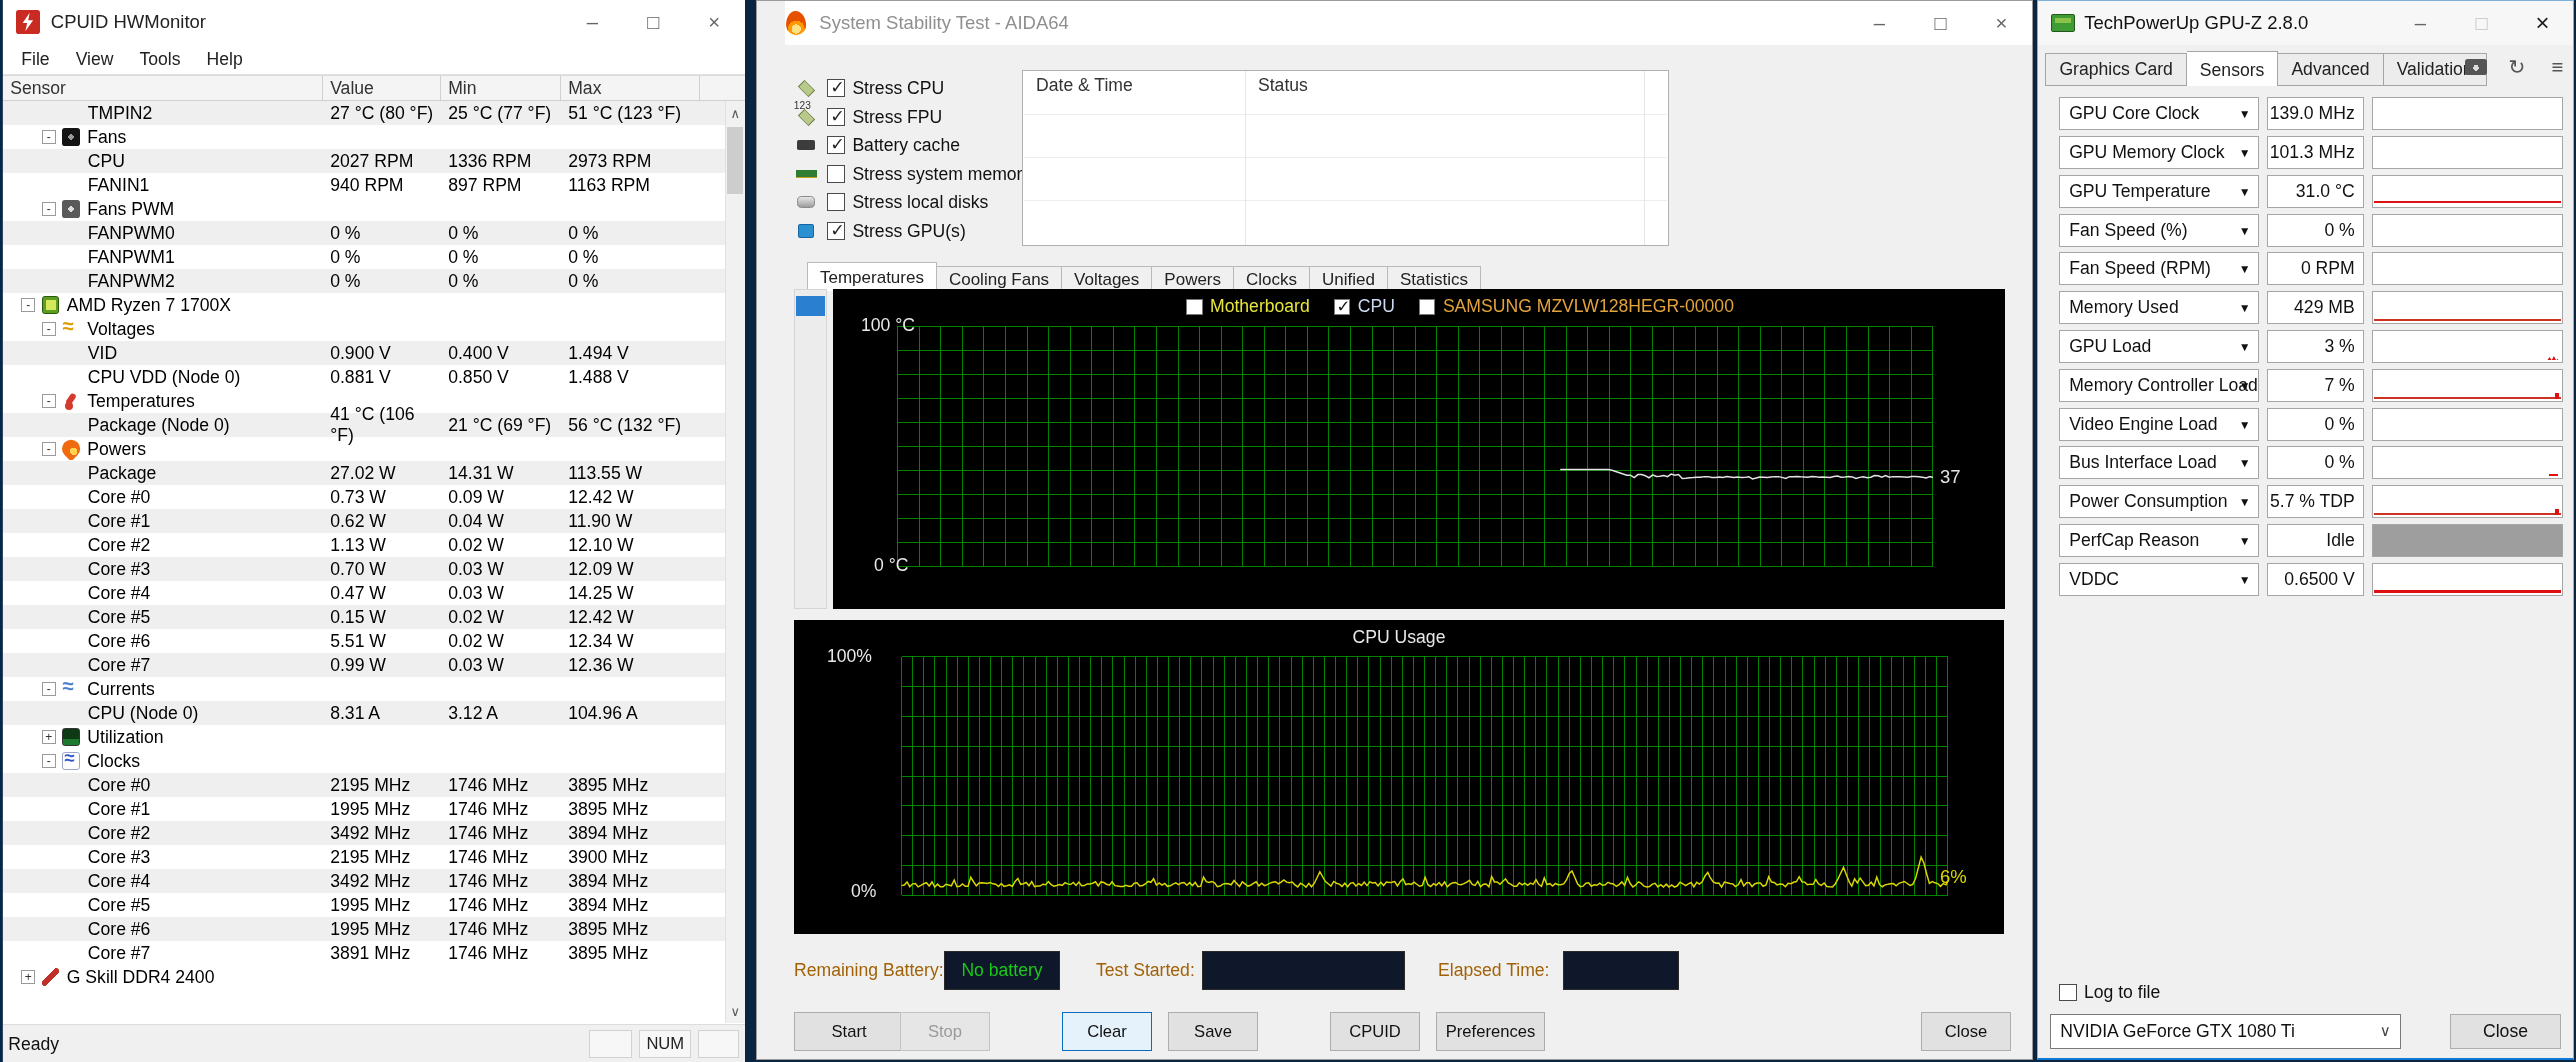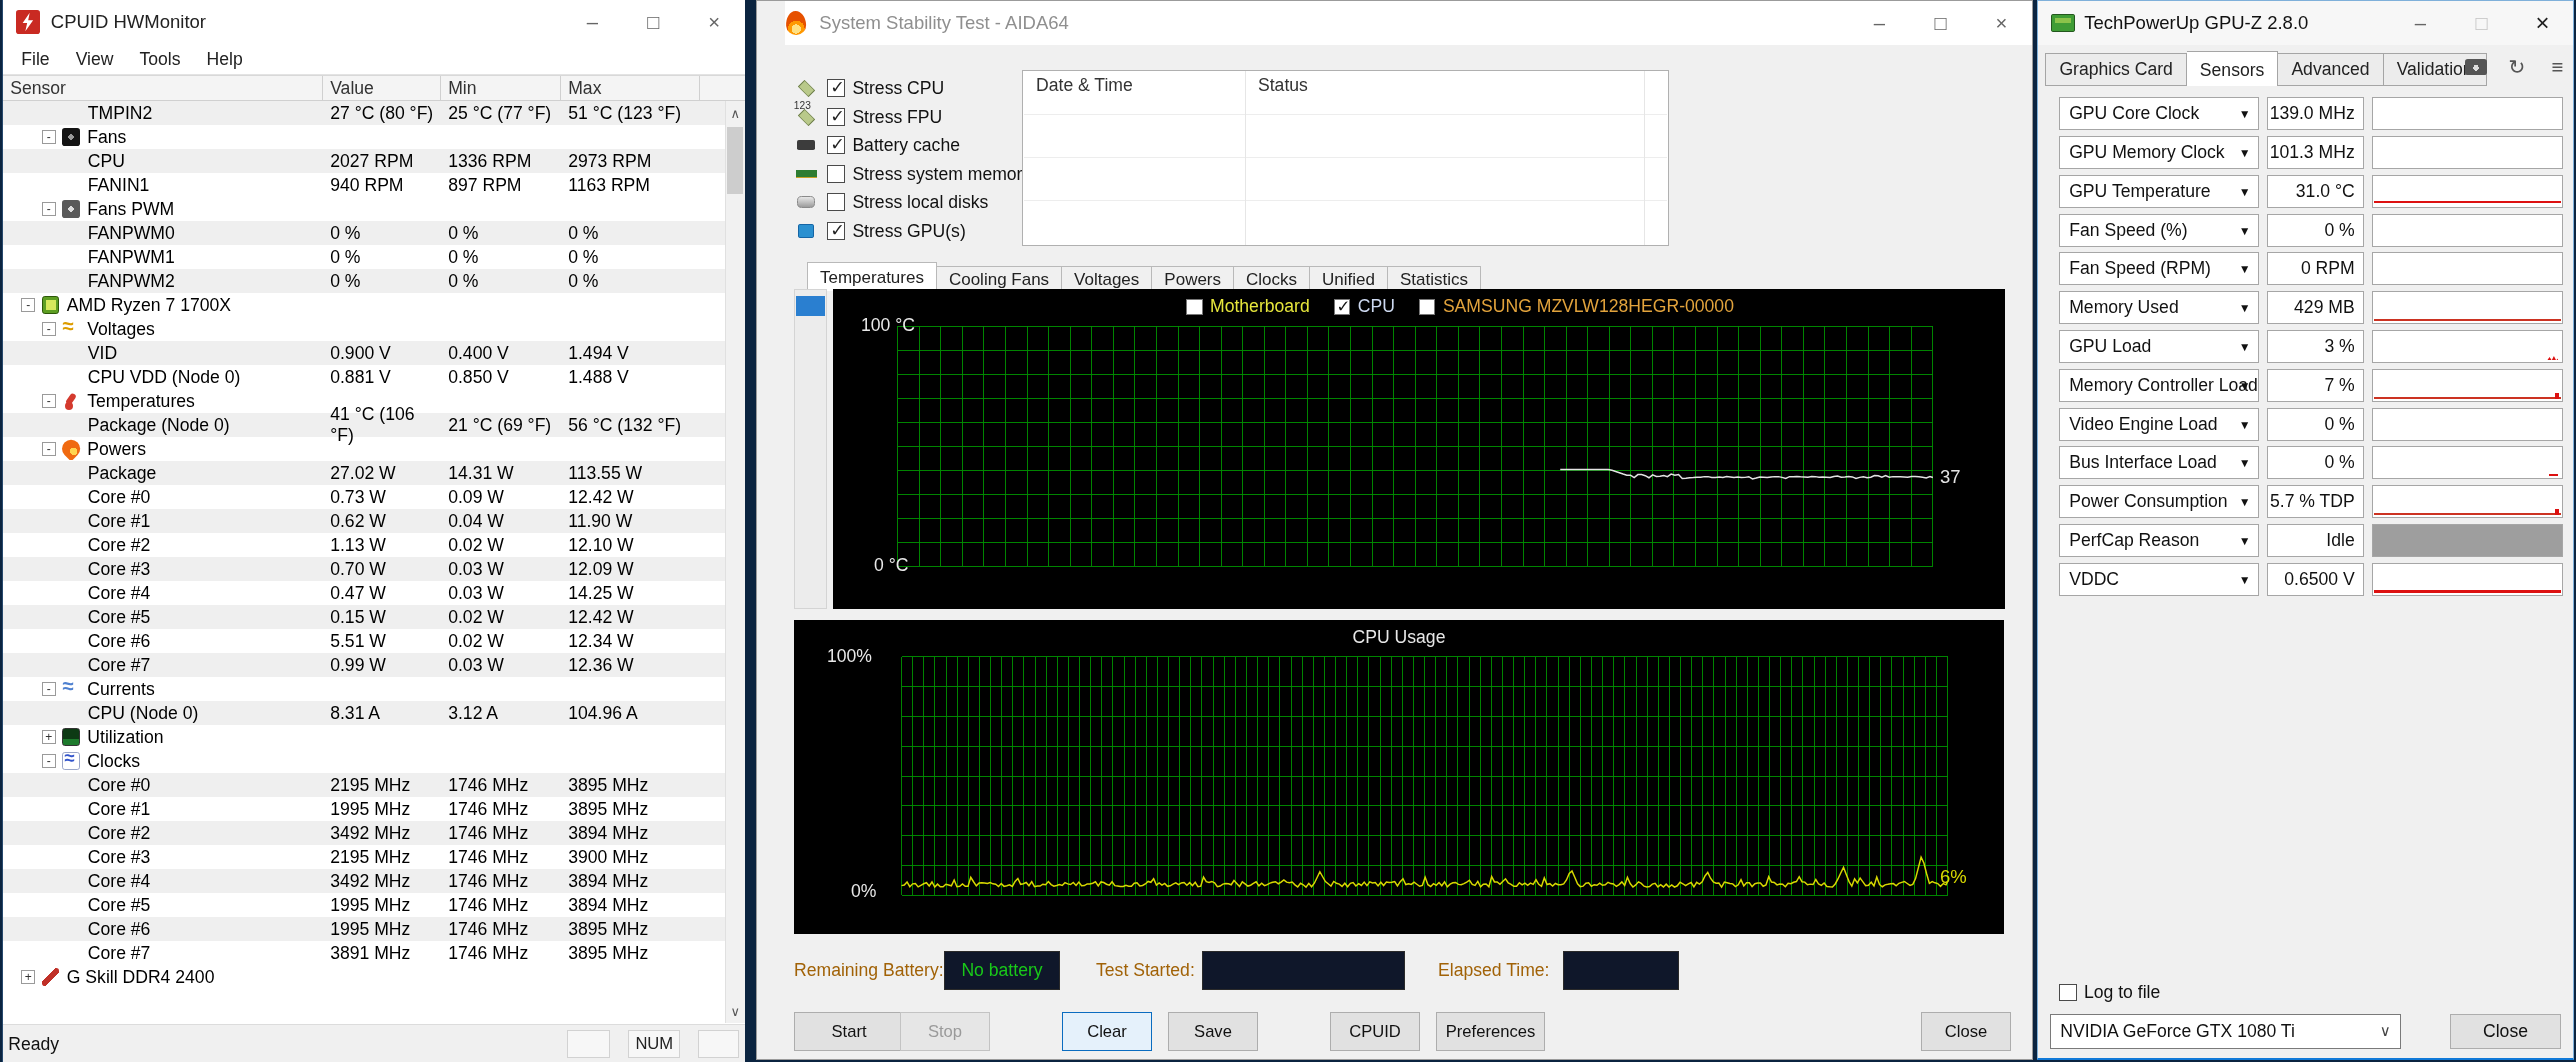--- a/index.html
+++ b/index.html
@@ -49,21 +49,21 @@
   .clock-icon::after{content:"≈";position:absolute;left:0.9px;top:-6.5px;font-size:18.5px;font-weight:bold;color:#3355cc;}
   .memory-icon{background:linear-gradient(135deg,transparent 0 38%,#c03028 38% 62%,transparent 62%);}
   #hwm-scroll{position:absolute;right:0;top:0;width:20.3px;height:922px;background:#f1f1f1;border-left:0.9px solid #e0e0e0;}
   .scroll-arrow{height:24px;display:flex;align-items:center;justify-content:center;font-size:13px;color:#555;}
   .scroll-arrow.up::after{content:"∧";}
   .scroll-arrow.down::after{content:"∨";}
   #hwm-thumb{position:absolute;left:1.8px;right:1.8px;top:26px;height:67px;background:#cdcdcd;}
   #hwm-scroll .down{position:absolute;bottom:0;left:0;right:0;}
   #hwm-status{position:absolute;left:0;right:0;bottom:0;height:39px;background:#f0f0f0;border-top:0.9px solid #dcdcdc;display:flex;align-items:center;font-size:17.6px;color:#111;padding:0 5.5px;}
   #hwm-status .grow{flex:1;}
-  .status-box{height:28px;border:0.9px solid #d2d2d2;background:#f7f7f7;margin-left:18px;display:flex;align-items:center;justify-content:center;font-size:16.6px;color:#222;}
+  .status-box{height:28px;border:0.9px solid #d2d2d2;background:#f7f7f7;margin-left:7px;display:flex;align-items:center;justify-content:center;font-size:16.6px;color:#222;}
 
   
   #aida{left:756px;top:0;width:1277px;height:1060px;background:#f0f0f0;border:0.9px solid #9b9b9b;}
   #aida .titlebar{background:#fff;padding-left:1px;margin-left:28px;}
   #aida .title-text{color:#8f8f8f;}
   .flame-icon{width:20.3px;height:24px;margin-right:13px;background:radial-gradient(circle at 50% 75%,#ffe082 0 4.6px,#ff9800 4.6px 8.3px,#e65100 8.3px);border-radius:50% 50% 50% 50%/60% 60% 40% 40%;transform:rotate(-3deg);}
   .stress-row{position:absolute;left:35px;display:flex;align-items:center;height:26px;}
   .stress-ic{width:28px;margin-right:7.4px;display:flex;align-items:center;justify-content:center;position:relative;height:24px;}
   .cb{width:17.6px;height:17.6px;background:#fff;border:0.9px solid #4a4a4a;margin-right:7.4px;flex:none;position:relative;}
   .cb.checked::after{content:"✓";position:absolute;left:1.8px;top:-2.8px;font-size:17.6px;color:#222;}

